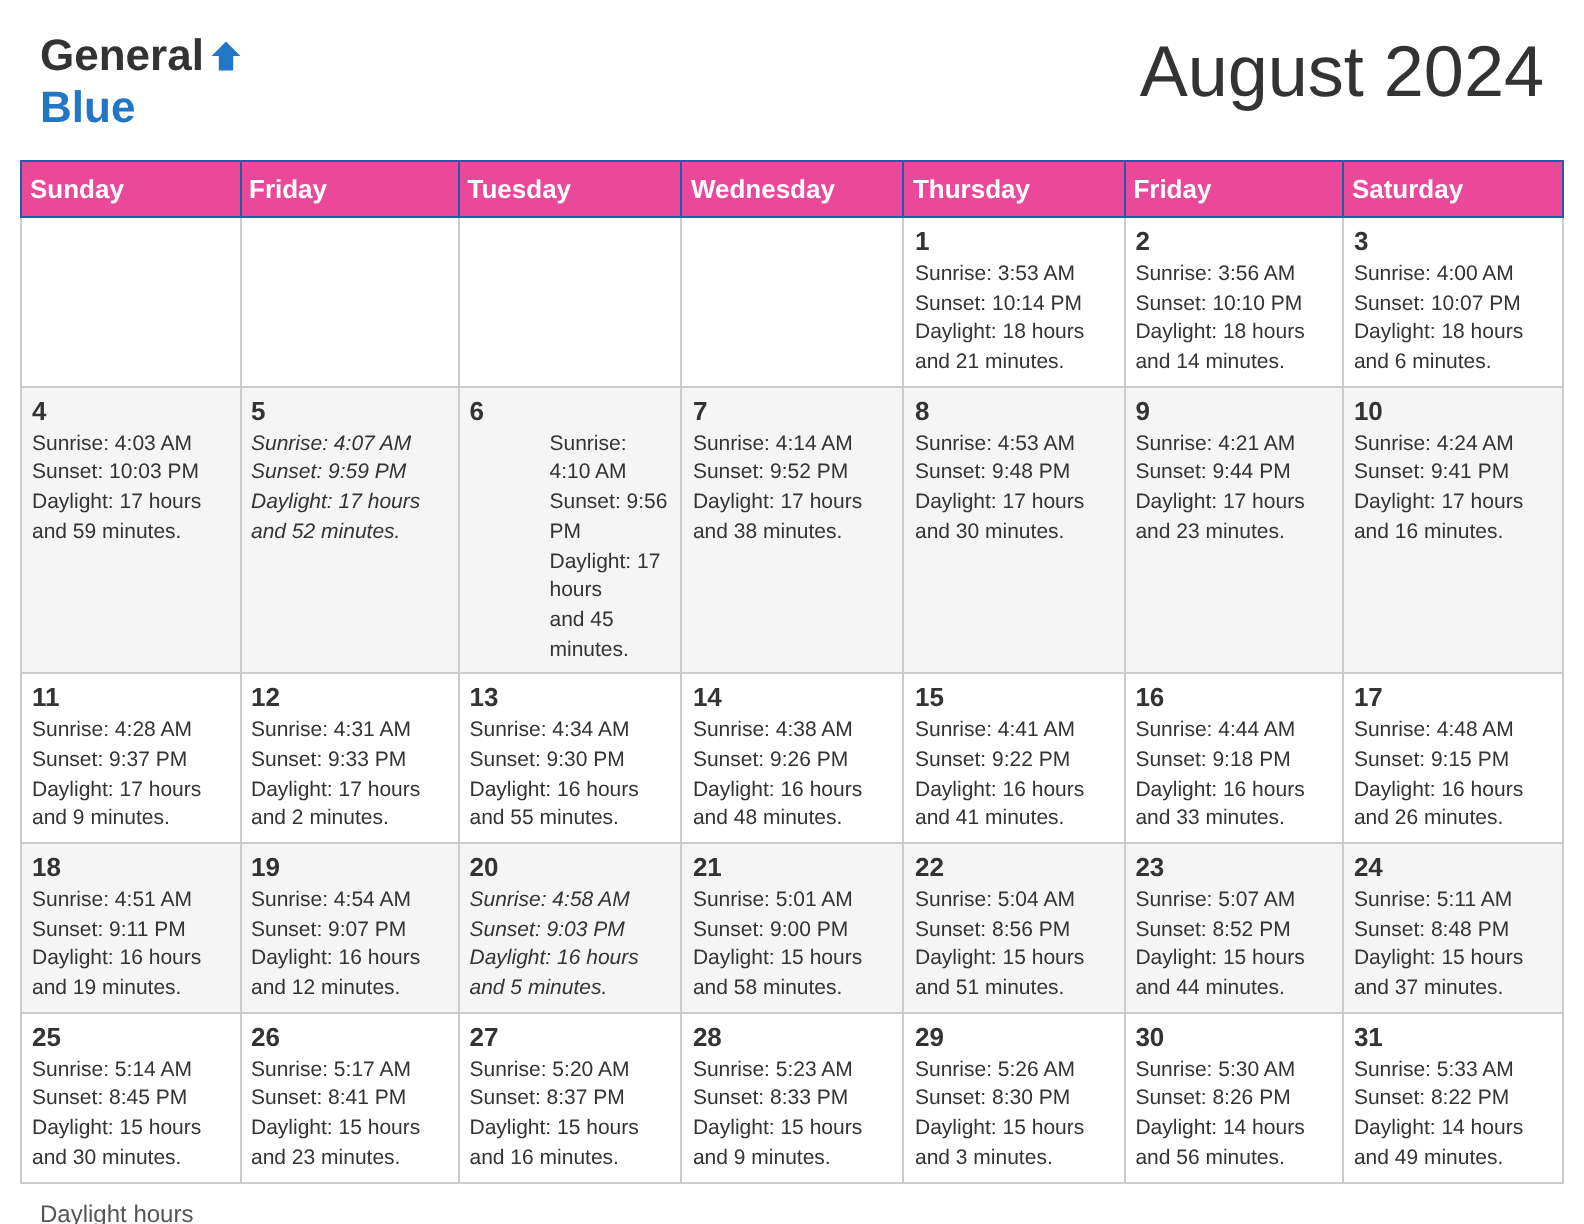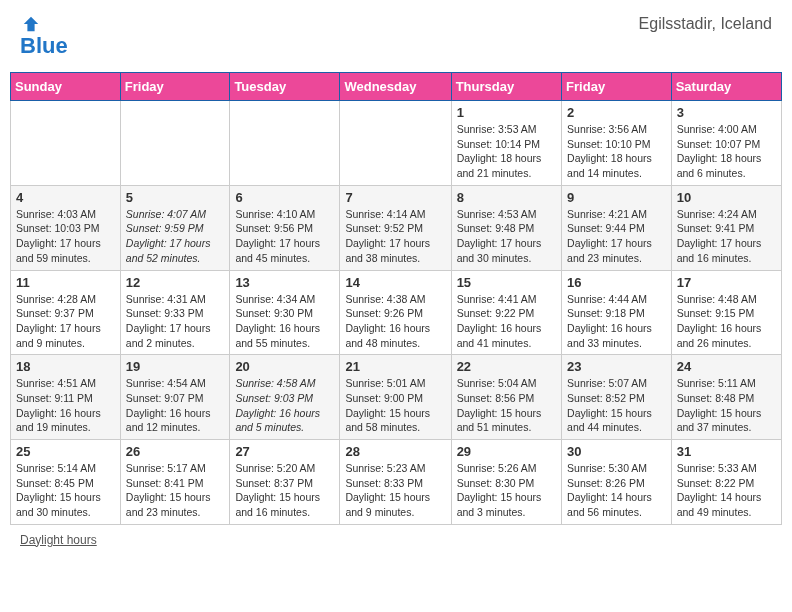--- a/index.html
+++ b/index.html
@@ -101,28 +101,29 @@
       padding-left: 10px;
       text-decoration: underline;
     }
   </style>
 </head>
 <body>
 
 <div class="header">
   <div class="logo">
     <div class="logo-text">
+      <span class="logo-general">General</span>
       <svg class="logo-icon" viewBox="0 0 20 20">
         <polygon points="10,2 18,10 14,10 14,18 6,18 6,10 2,10" fill="#2176c7"></polygon>
       </svg>
     </div>
     <span class="logo-blue">Blue</span>
   </div>
   <div class="title-section">
-    <div class="location-title">Egilsstadir, Iceland</div>
+    <div class="month-title">August 2024</div>
   </div>
 </div>
 
 <table class="calendar">
   <thead>
     <tr>
     <th>Sunday</th>
         <th>Friday</th>
         <th>Tuesday</th>
         <th>Wednesday</th>
@@ -169,21 +170,21 @@
         </td>
         <td>
           <span class="day-num">5</span>
           <div class="day-info" style="white-space: pre-line; font-style: italic;">Sunrise: 4:07 AM
 Sunset: 9:59 PM
 Daylight: 17 hours
 and 52 minutes.</div>
         </td>
         <td>
           <span class="day-num">6</span>
-          <div class="day-info" style="white-space: pre-line;">Sunrise: 4:10 AM
+          <div class="day-info" style="white-space: pre-line; margin-left: 40px;">Sunrise: 4:10 AM
 Sunset: 9:56 PM
 Daylight: 17 hours
 and 45 minutes.</div>
         </td>
         <td>
           <span class="day-num">7</span>
           <div class="day-info" style="white-space: pre-line;">Sunrise: 4:14 AM
 Sunset: 9:52 PM
 Daylight: 17 hours
 and 38 minutes.</div>

